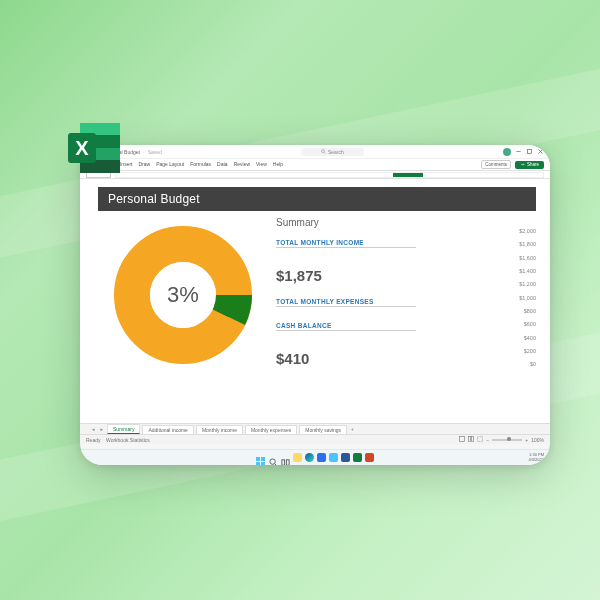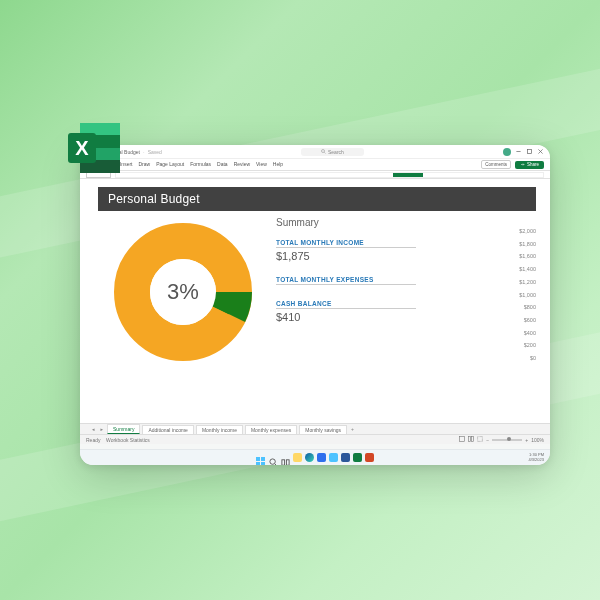--- a/index.html
+++ b/index.html
@@ -16,21 +16,21 @@
     background: rgba(255,255,255,0.15); transform: rotate(-12deg);
   }
   body::before { top: 80px; left: -50px; }
   body::after { top: 350px; left: -80px; }
 
   .monitor {
     position: absolute;
     left: 80px; top: 145px;
     width: 470px; height: 320px;
     background: #f5f7f6;
-    border-radius: 13px;
+    border-radius: 22px;
     box-shadow: 0 10px 40px rgba(0,0,0,0.18), 0 2px 8px rgba(0,0,0,0.1);
     overflow: hidden;
     z-index: 2;
   }
 
   .excel-logo {
     position: absolute;
     left: 60px; top: 115px;
     width: 70px; height: 70px;
     z-index: 3;
@@ -97,21 +97,21 @@
   }
 
   .summary { flex: 1; padding-left: 8px; }
   .summary-title { font-size: 10px; color: #666; font-weight: 300; margin-bottom: 3px; }
   .metric { margin-bottom: 6px; }
   .metric-label {
     color: #2a7ab8; font-size: 6.5px; font-weight: 600;
     letter-spacing: 0.3px; border-bottom: 1px solid #ccc;
     padding-bottom: 1px; display: inline-block; min-width: 140px;
   }
-  .metric-value { font-size: 11px; color: #555; font-weight: 400; margin-top: 1px; }
+  .metric-value { font-size: 15px; color: #555; font-weight: 700; margin-top: 18px; }
 
   .side-axis {
     width: 36px; font-size: 5.5px; color: #888; text-align: right;
     display: flex; flex-direction: column; justify-content: space-between;
     padding: 10px 0 4px 0;
   }
   .side-axis div { line-height: 1.6; }
 
   .sheet-tabs {
     position: absolute; bottom: 0; left: 0; right: 0;

